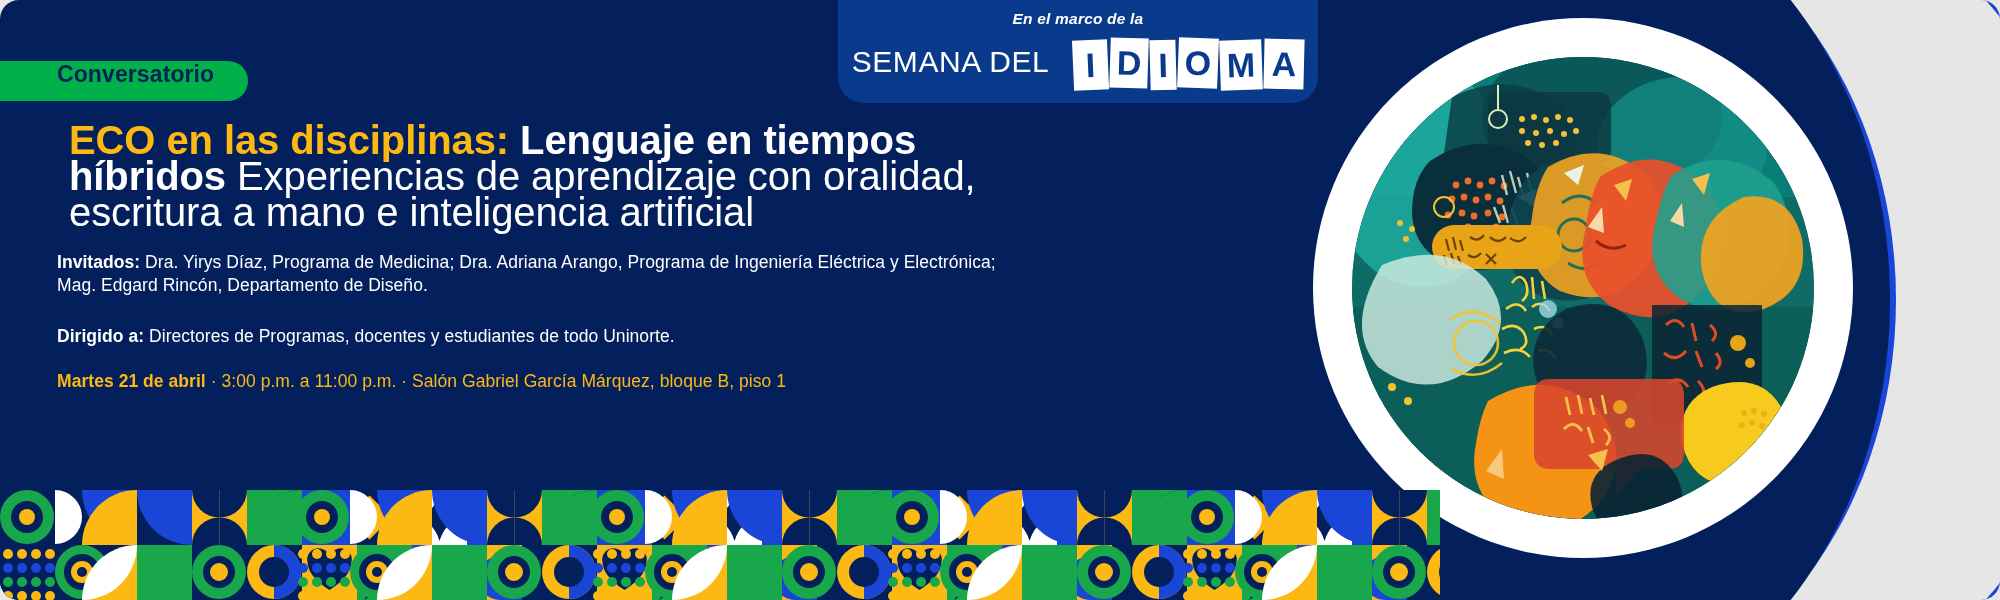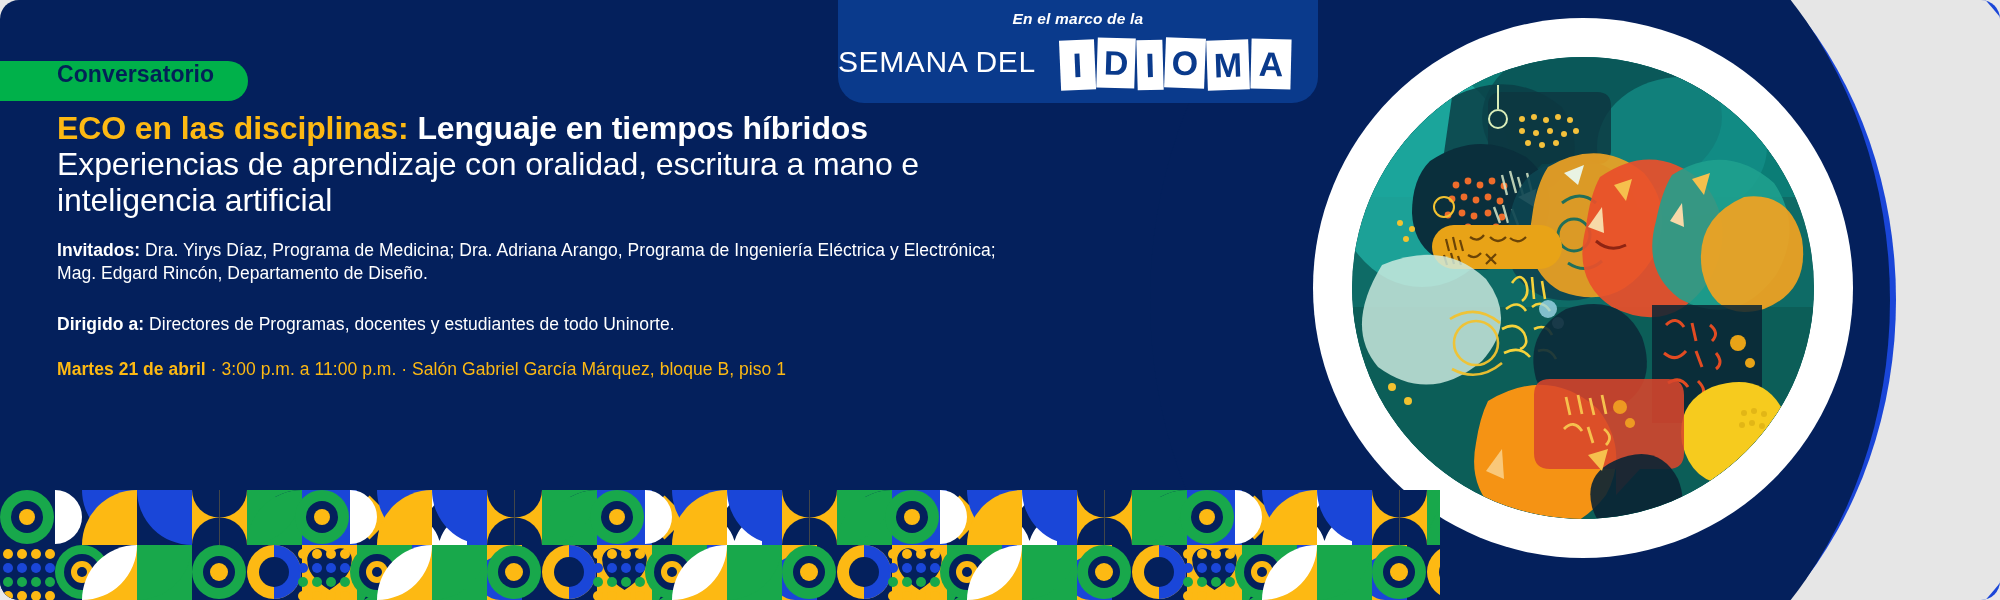--- a/index.html
+++ b/index.html
@@ -48,21 +48,21 @@
     position:absolute;left:838px;top:0;width:480px;height:103px;
     background:#0A3A8C;border-bottom-left-radius:26px;border-bottom-right-radius:26px;
     z-index:6;
   }
   .idioma-pre{
     position:absolute;left:0;right:0;top:10px;text-align:center;
     color:#ffffff;font-style:italic;font-weight:700;font-size:15.5px;letter-spacing:.2px;
   }
   .idioma-row{
     position:absolute;left:0;right:0;top:33px;height:62px;
-    display:flex;align-items:center;gap:24px;
+    display:flex;align-items:center;justify-content:center;gap:24px;
   }
   .idioma-semana{
     color:#ffffff;font-size:30px;font-weight:400;letter-spacing:.6px;
     white-space:nowrap;padding-bottom:4px;
   }
   .idioma-cards{display:flex;align-items:center;gap:2px;}
   .card{
     position:relative;width:35px;height:50px;background:#ffffff;
     display:flex;align-items:center;justify-content:center;
     color:#0A3A8C;font-size:34px;font-weight:700;line-height:1;
@@ -78,22 +78,22 @@
     position:absolute;left:0;top:61px;height:40px;
     background:#00B14A;color:#032157;
     display:flex;align-items:flex-start;
     padding:0 34px 0 57px;
     font-size:23px;font-weight:700;letter-spacing:.1px;
     border-top-right-radius:20px;border-bottom-right-radius:20px;
     z-index:4;
   }
   .content{position:absolute;left:57px;top:110px;width:960px;z-index:4;}
   .title{
-    color:#ffffff;font-size:32px;line-height:36px;font-weight:400;
-    letter-spacing:-.1px;margin:0;
+    color:#ffffff;font-size:40px;line-height:36px;font-weight:400;
+    letter-spacing:-.1px;margin:12px;
   }
   .title b{font-weight:700;}
   .title .hl{color:#FDB913;font-weight:700;}
   .para{
     color:#ffffff;font-size:17.5px;line-height:23px;margin:0;
     letter-spacing:.05px;
   }
   .para b{font-weight:700;}
   .p1{margin-top:28px;}
   .p2{margin-top:21px;}

